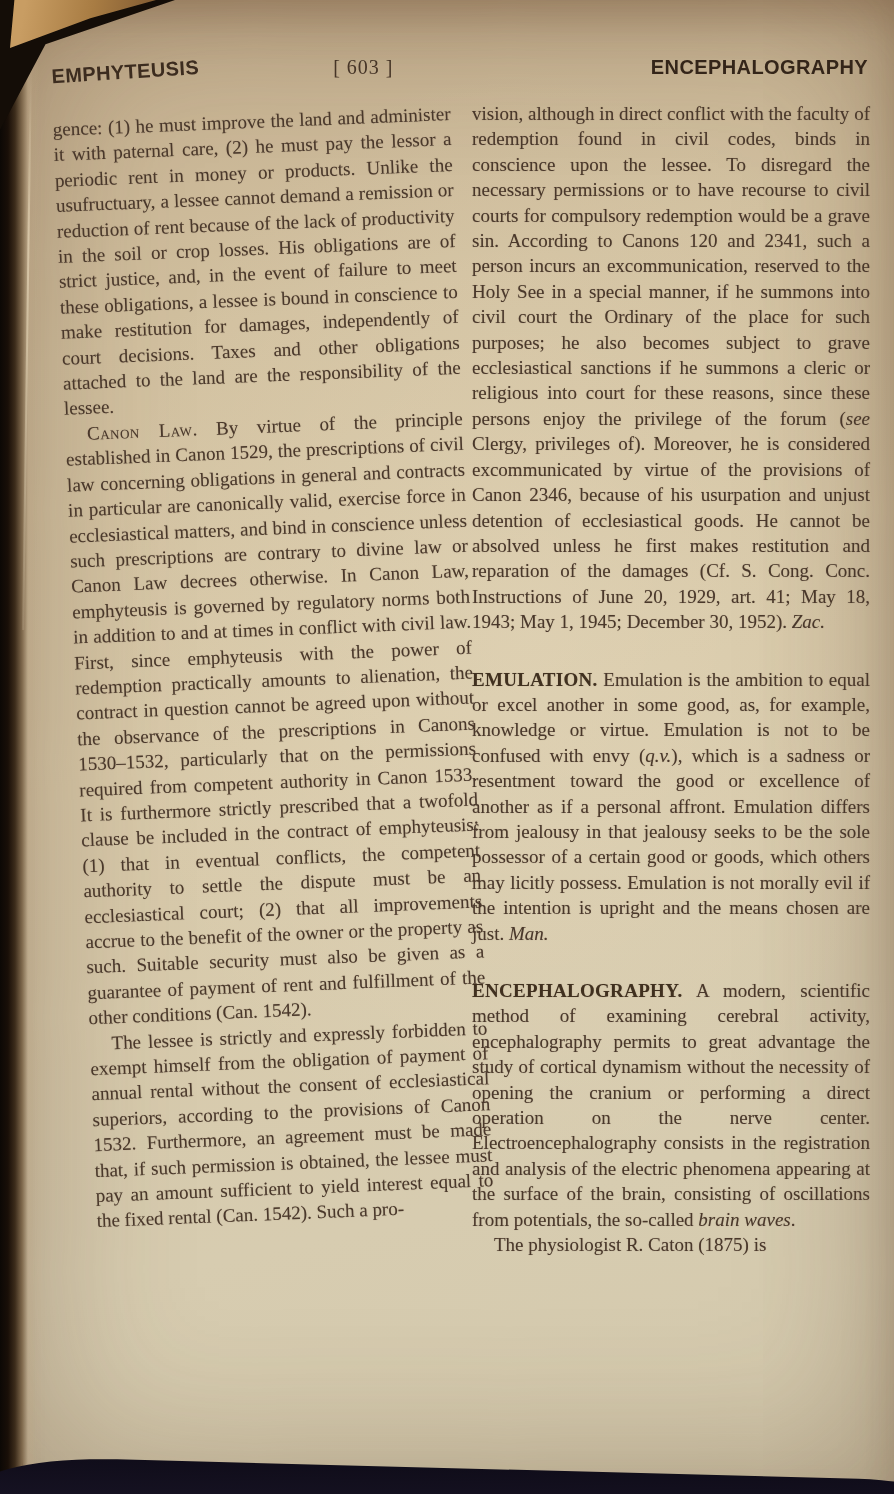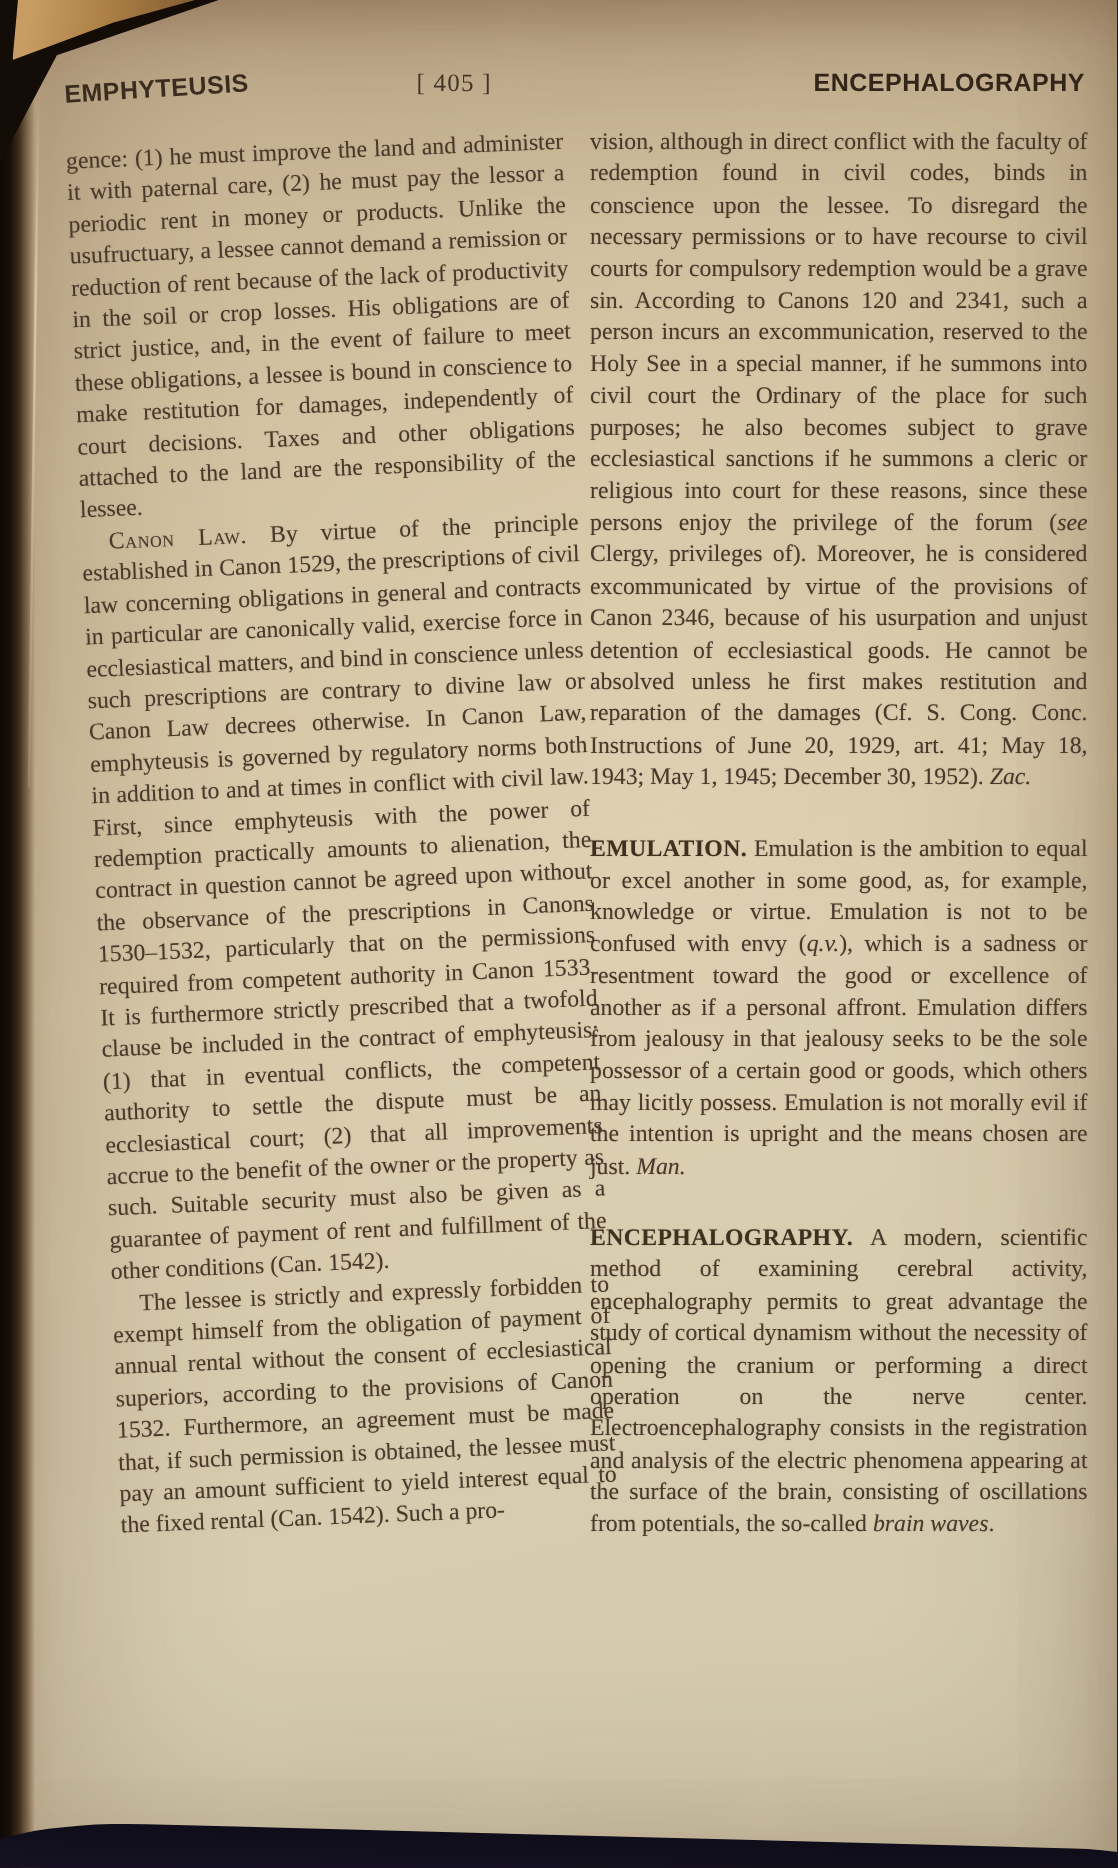--- a/index.html
+++ b/index.html
@@ -102,39 +102,40 @@
 </style>
 </head>
 <body>
 
 <div class="photo">
 
   <div class="page">
 
     <div class="running-head">
       <span class="rh-left">EMPHYTEUSIS</span>
-      <span class="rh-center">[ 405 ]</span>
+      <span class="rh-center">[ 603 ]</span>
       <span class="rh-right">ENCEPHALOGRAPHY</span>
     </div>
 
     <div class="columns">
 
       <div class="col col-left">
         <p class="noindent">gence: (1) he must improve the land and administer it with paternal care, (2) he must pay the lessor a periodic rent in money or products. Unlike the usufructuary, a lessee cannot demand a remission or reduction of rent because of the lack of productivity in the soil or crop losses. His obligations are of strict justice, and, in the event of failure to meet these obligations, a lessee is bound in conscience to make restitution for damages, independently of court decisions. Taxes and other obligations attached to the land are the responsibility of the lessee.</p>
         <p class="indent"><span class="smallcaps">Canon Law.</span><span> By virtue of the principle established in Canon 1529, the prescriptions of civil law concerning obligations in general and contracts in particular are canonically valid, exercise force in ecclesiastical matters, and bind in conscience unless such prescriptions are contrary to divine law or Canon Law decrees otherwise. In Canon Law, emphyteusis is governed by regulatory norms both in addition to and at times in conflict with civil law. First, since emphyteusis with the power of redemption practically amounts to alienation, the contract in question cannot be agreed upon without the observance of the prescriptions in Canons 1530–1532, particularly that on the permissions required from competent authority in Canon 1533. It is furthermore strictly prescribed that a twofold clause be included in the contract of emphyteusis: (1) that in eventual conflicts, the competent authority to settle the dispute must be an ecclesiastical court; (2) that all improvements accrue to the benefit of the owner or the property as such. Suitable security must also be given as a guarantee of payment of rent and fulfillment of the other conditions (Can. 1542).</span></p>
         <p class="indent">The lessee is strictly and expressly forbidden to exempt himself from the obligation of payment of annual rental without the consent of ecclesiastical superiors, according to the provisions of Canon 1532. Furthermore, an agreement must be made that, if such permission is obtained, the lessee must pay an amount sufficient to yield interest equal to the fixed rental (Can. 1542). Such a pro-</p>
       </div>
 
       <div class="col col-right">
         <p class="noindent"><span>vision, although in direct conflict with the faculty of redemption found in civil codes, binds in conscience upon the lessee. To disregard the necessary permissions or to have recourse to civil courts for compulsory redemption would be a grave sin. According to Canons 120 and 2341, such a person incurs an excommunication, reserved to the Holy See in a special manner, if he summons into civil court the Ordinary of the place for such purposes; he also becomes subject to grave ecclesiastical sanctions if he summons a cleric or religious into court for these reasons, since these persons enjoy the privilege of the forum (</span><i>see</i><span> Clergy, privileges of). Moreover, he is considered excommunicated by virtue of the provisions of Canon 2346, because of his usurpation and unjust detention of ecclesiastical goods. He cannot be absolved unless he first makes restitution and reparation of the damages (Cf. S. Cong. Conc. Instructions of June 20, 1929, art. 41; May 18, 1943; May 1, 1945; December 30, 1952). </span><i>Zac.</i></p>
 
         <p class="entry"><b>EMULATION.</b><span> Emulation is the ambition to equal or excel another in some good, as, for example, knowledge or virtue. Emulation is not to be confused with envy (</span><i>q.v.</i><span>), which is a sadness or resentment toward the good or excellence of another as if a personal affront. Emulation differs from jealousy in that jealousy seeks to be the sole possessor of a certain good or goods, which others may licitly possess. Emulation is not morally evil if the intention is upright and the means chosen are just. </span><i>Man.</i></p>
 
         <p class="entry"><b>ENCEPHALOGRAPHY.</b><span> A modern, scientific method of examining cerebral activity, encephalography permits to great advantage the study of cortical dynamism without the necessity of opening the cranium or performing a direct operation on the nerve center. Electroencephalography consists in the registration and analysis of the electric phenomena appearing at the surface of the brain, consisting of oscillations from potentials, the so-called </span><i>brain waves</i><span>.</span></p>
 
+        <p class="indent">The physiologist R. Caton (1875) is</p>
       </div>
 
     </div>
   </div>
 
   <div class="spine"></div>
   <div class="spine-edge-line"></div>
   <div class="corner-dark"></div>
   <div class="corner-wedge"></div>
   <div class="bottom-dark"></div>

